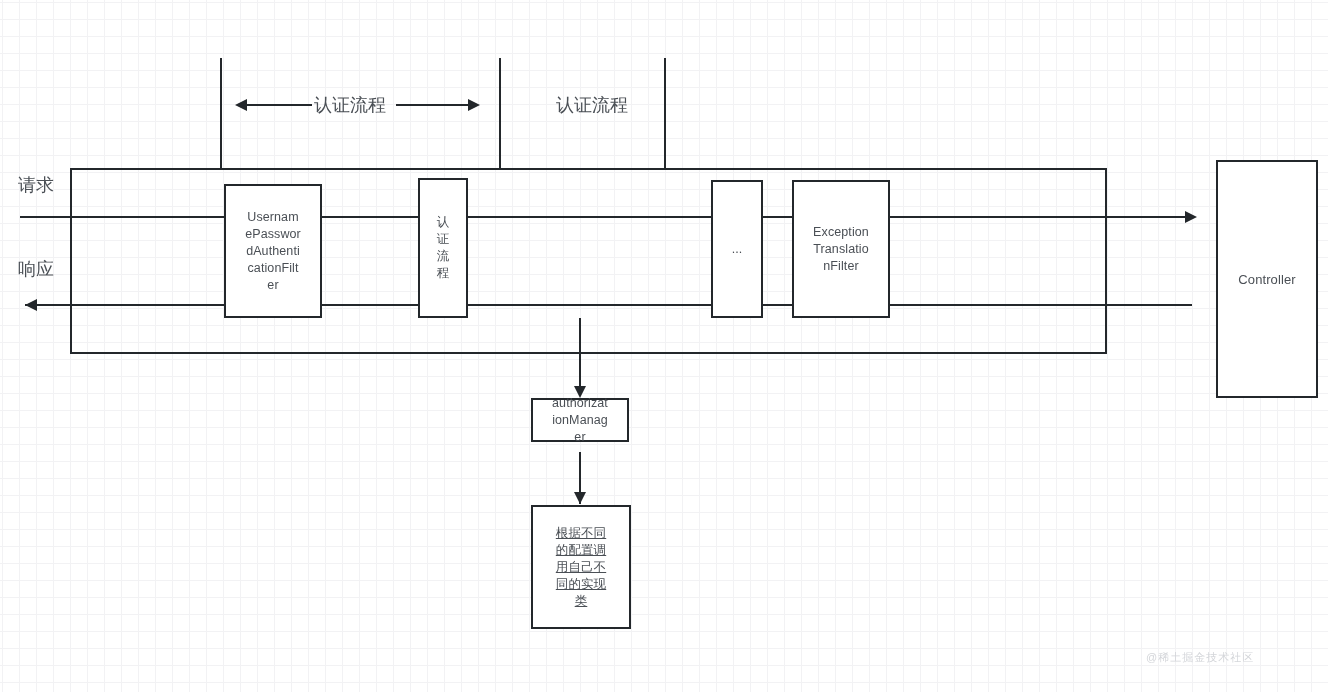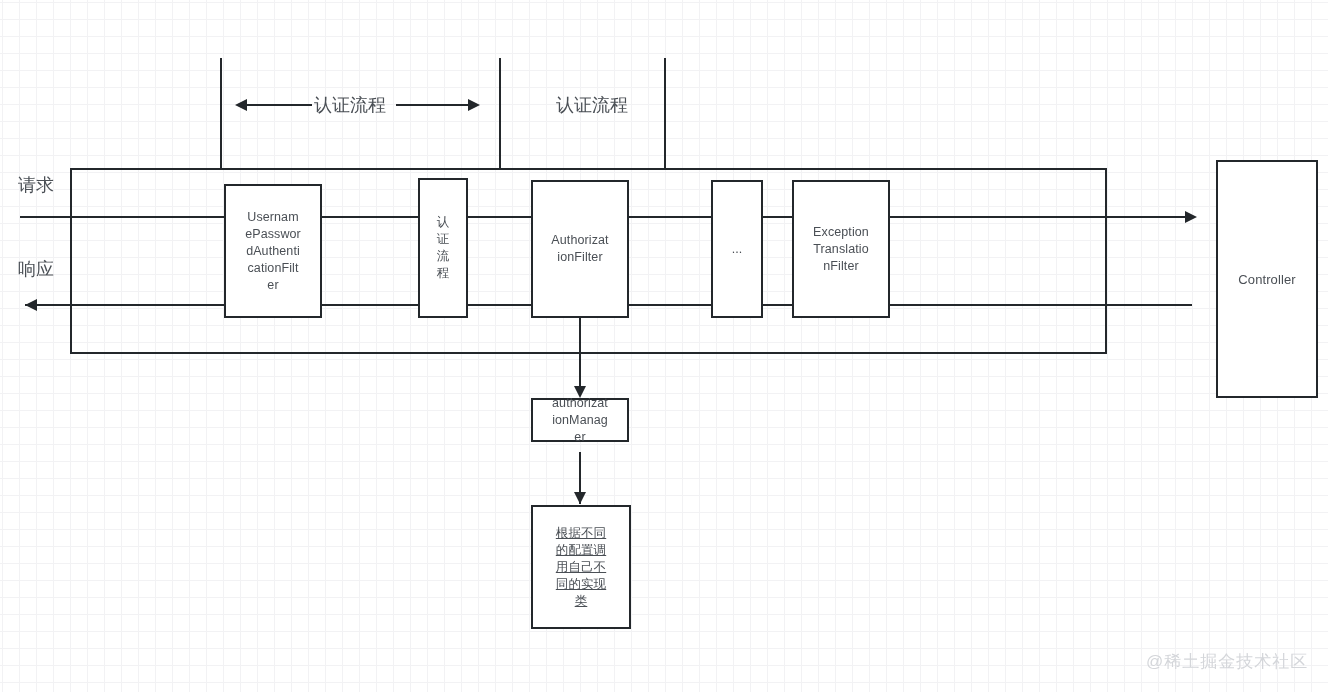--- a/index.html
+++ b/index.html
@@ -87,21 +87,21 @@
   }
   .arrow-d {
     border-left: 6px solid transparent;
     border-right: 6px solid transparent;
     border-top: 12px solid #23272b;
   }
 
   .watermark {
     position: absolute;
     color: #d4d6da;
-    font-size: 17px;
+    font-size: 11px;
     letter-spacing: 1px;
     white-space: nowrap;
   }
 </style>
 </head>
 <body>
 
 <div id="canvas">
 
   <div class="vline" style="left:220px; top:58px; height:110px;"></div>
@@ -127,23 +127,20 @@
   <div class="arrow-l" style="left:25px; top:299px;"></div>
 
   <div class="node" style="left:224px; top:184px; width:98px; height:134px;">
     <span>UsernamePasswordAuthenticationFilter</span>
   </div>
 
   <div class="node cjk" style="left:418px; top:178px; width:50px; height:140px;">
     <span>认证流程</span>
   </div>
 
-  <div class="node" style="left:531px; top:180px; width:98px; height:138px;">
-    <span>AuthorizationFilter</span>
-  </div>
 
   <div class="node" style="left:711px; top:180px; width:52px; height:138px;">
     <span>...</span>
   </div>
 
   <div class="node" style="left:792px; top:180px; width:98px; height:138px;">
     <span>ExceptionTranslationFilter</span>
   </div>
 
   <div class="node" style="left:1216px; top:160px; width:102px; height:238px; font-size:13px;">

